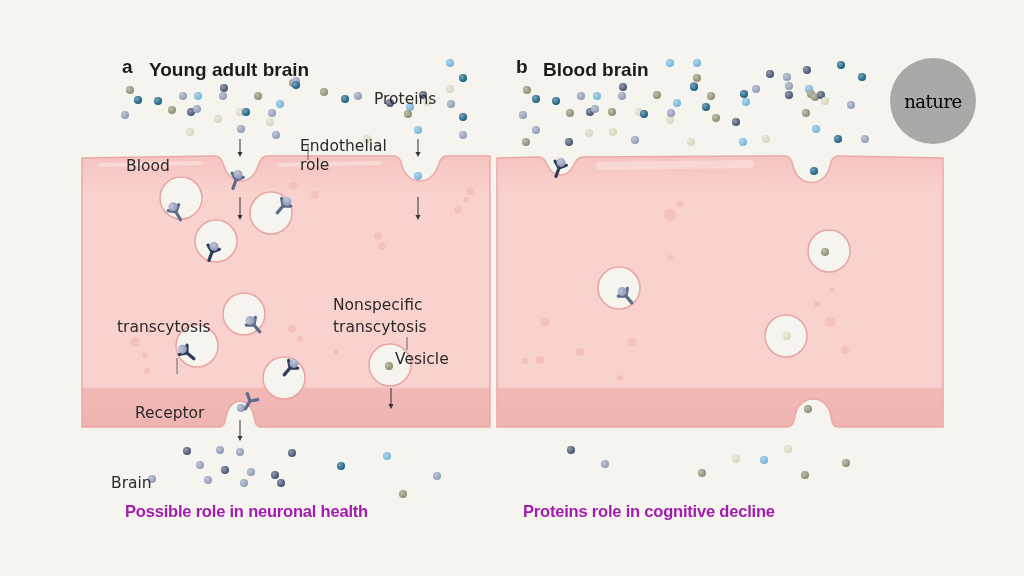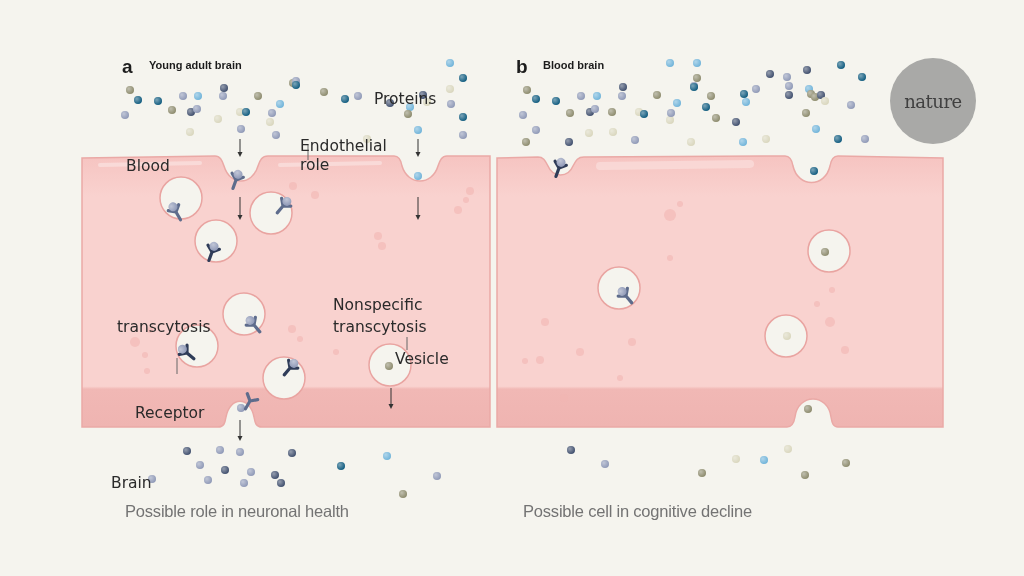--- a/index.html
+++ b/index.html
@@ -1,23 +1,23 @@
 <!DOCTYPE html>
 <html><head>
 <meta charset="utf-8">
 <style>
   html, body { margin: 0; padding: 0; }
   body { width: 1024px; height: 576px; background: #f5f4ee; overflow: hidden; position: relative; font-family: "DejaVu Sans", sans-serif; }
   #stage { position: absolute; left: 0; top: 0; width: 1024px; height: 576px; }
   .lbl { position: absolute; color: #2a2a2a; font-family: "DejaVu Sans", sans-serif; font-size: 15.5px; line-height: 19px; white-space: nowrap; margin-top: 32px; }
   .panel-letter { position: absolute; font-family: "Liberation Sans", sans-serif; font-weight: bold; font-size: 19px; color: #1c1c1c; }
-  .panel-title { position: absolute; font-family: "Liberation Sans", sans-serif; font-weight: bold; font-size: 11px; color: #1c1c1c; }
-  .caption { position: absolute; font-family: "Liberation Sans", sans-serif; font-weight: normal; font-size: 16.5px; color: #737373; letter-spacing: -0.2px; }
+  .panel-title { position: absolute; font-family: "Liberation Sans", sans-serif; font-weight: bold; font-size: 19px; color: #1c1c1c; }
+  .caption { position: absolute; font-family: "Liberation Sans", sans-serif; font-weight: bold; font-size: 16.5px; color: #a21caf; letter-spacing: -0.2px; }
   .logo { position: absolute; left: 890px; top: 58px; width: 86px; height: 86px; border-radius: 50%; background: #a9a9a7; display: flex; align-items: center; justify-content: center; }
-  .logo span { color: #404040; font-family: "DejaVu Serif", serif; font-size: 18px; letter-spacing: -0.5px; }
+  .logo span { color: #000000; font-family: "DejaVu Serif", serif; font-size: 18px; letter-spacing: -0.5px; }
 </style>
 </head>
 <body>
 
 <div id="stage">
   <svg id="art" width="1024" height="576" viewBox="0 0 1024 576" style="position:absolute;left:0;top:0">
     <defs>
       <linearGradient id="cellGrad" x1="0" y1="0" x2="0" y2="1">
         <stop offset="0" stop-color="#f6c4c1"></stop>
         <stop offset="0.15" stop-color="#f9d2cf"></stop>
@@ -688,18 +688,18 @@
   <div class="lbl" style="left:300px;top:105px">Endothelial</div>
   <div class="lbl" style="left:300px;top:124px">role</div>
   <div class="lbl" style="left:117px;top:286px">transcytosis</div>
   <div class="lbl" style="left:333px;top:264px">Nonspecific</div>
   <div class="lbl" style="left:333px;top:286px">transcytosis</div>
   <div class="lbl" style="left:395px;top:318px">Vesicle</div>
   <div class="lbl" style="left:135px;top:372px">Receptor</div>
   <div class="lbl" style="left:111px;top:442px">Brain</div>
 
   <div class="caption" style="left:125px;top:502px">Possible role in neuronal health</div>
-  <div class="caption" style="left:523px;top:502px">Possible cell in cognitive decline</div>
+  <div class="caption" style="left:523px;top:502px">Proteins role in cognitive decline</div>
 
   <div class="logo">
     <span>nature</span>
   </div>
 </div>
 
 </body></html>

